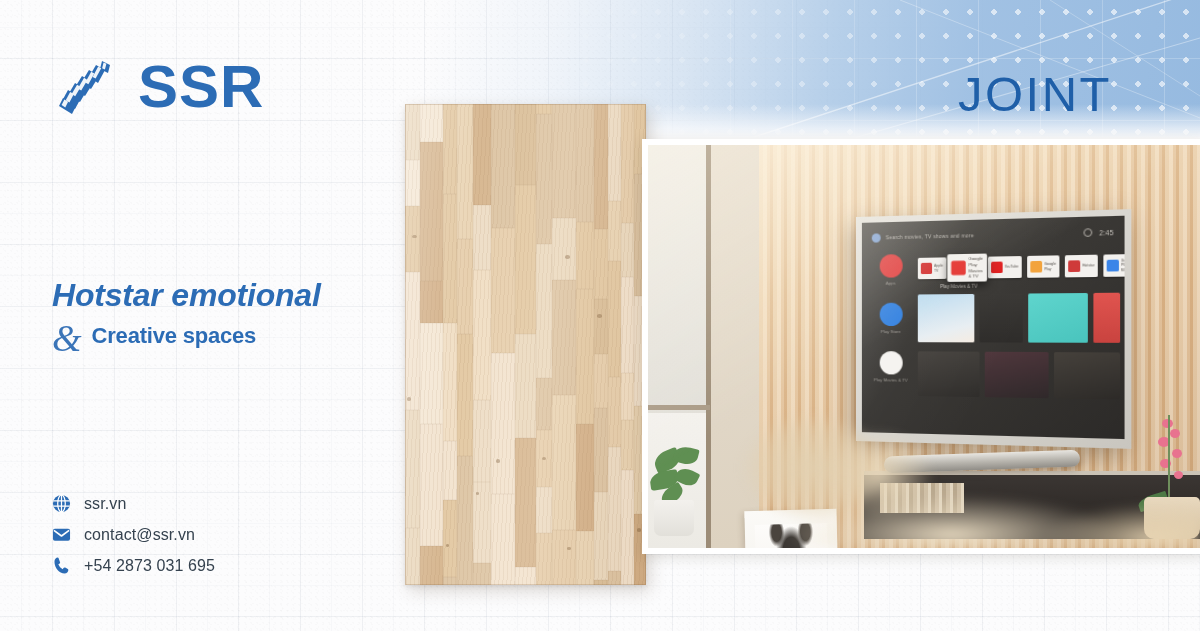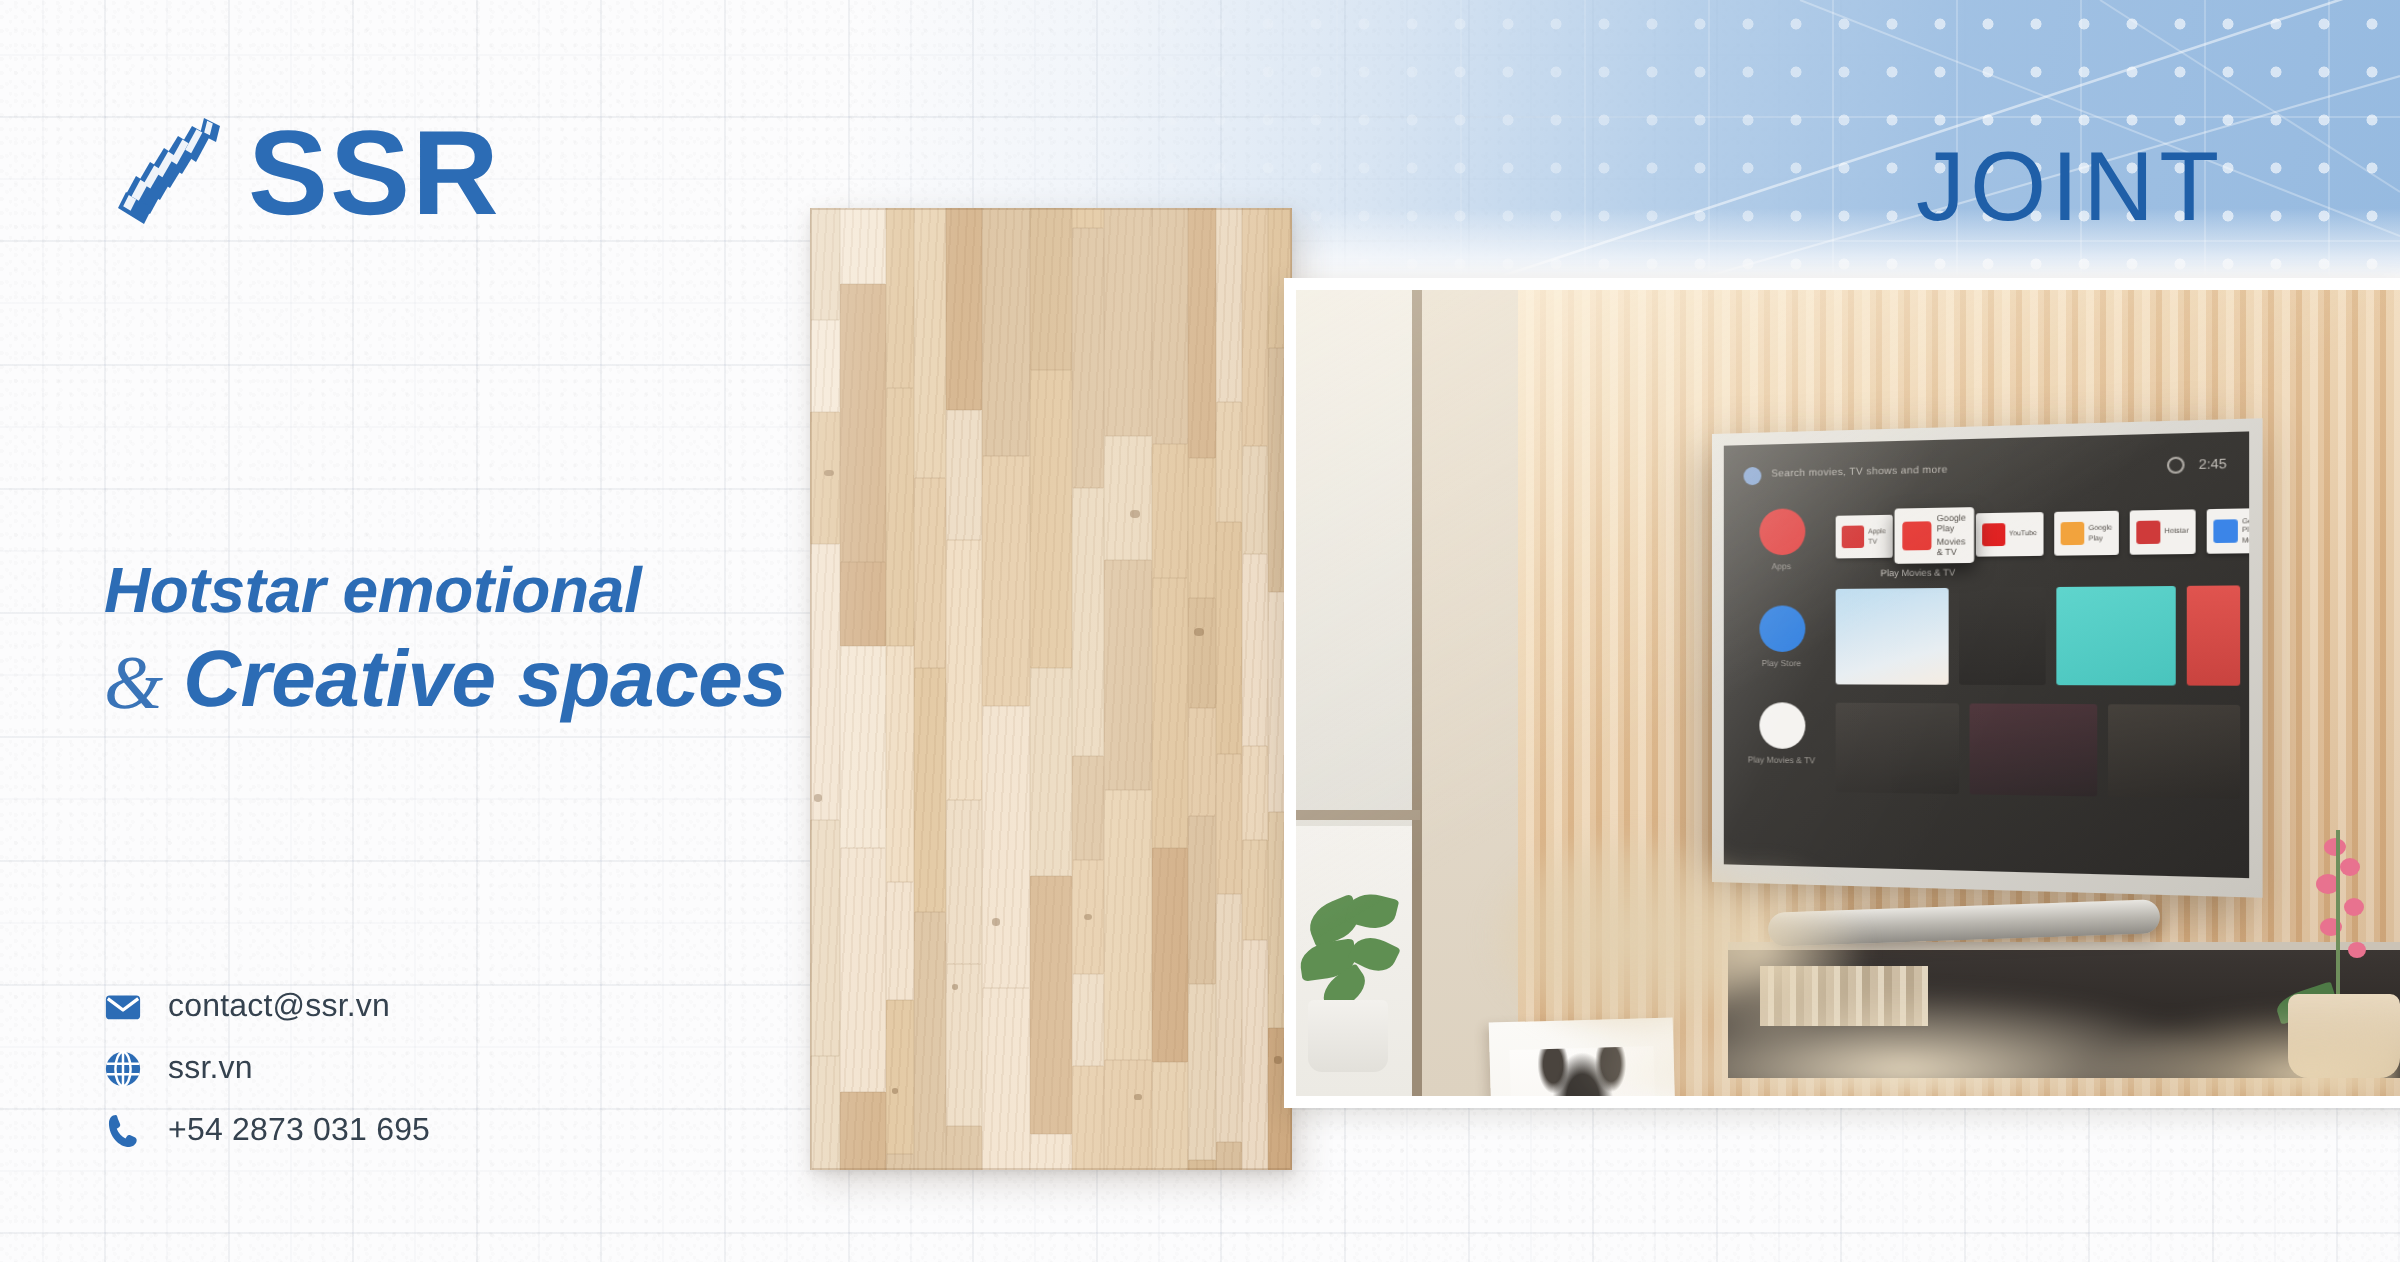--- a/index.html
+++ b/index.html
@@ -79,21 +79,21 @@
             mask-image:linear-gradient(95deg, rgba(0,0,0,0) 15%, rgba(0,0,0,1) 65%);
   }
   .header-fade-bottom {
     position:absolute; left:430px; top:104px; width:770px; height:44px;
     background:linear-gradient(to bottom, rgba(252,252,253,0), rgba(252,252,253,1) 78%);
   }
 
   
   .logo-wrap {
     position:absolute; left:58px; top:57px;
-    display:flex; align-items:flex-start; 
+    display:flex; align-items:center; gap:14px;
   }
   .logo-mark { width:66px; height:56px; flex:0 0 auto; }
   .logo-text {
     font-size:60px; font-weight:800; letter-spacing:1px;
     color:#2c6cb5; line-height:1; font-family:"Liberation Sans", sans-serif;
   }
 
   
   .title-block {
     position:absolute; right:72px; top:70px;
@@ -122,21 +122,21 @@
   .tagline-l2 {
     display:flex; align-items:center; gap:10px;
     margin-top:3px;
   }
   .tagline-amp {
     font-family:"Liberation Serif", serif;
     font-size:38px; font-weight:400; font-style:italic;
     color:#3a74b8; line-height:1; position:relative; top:2px;
   }
   .tagline-l2-text {
-    font-size:40px; font-weight:800; font-style:italic;
+    font-size:22px; font-weight:800; 
     letter-spacing:-.2px; line-height:1.15;
   }
 
   
   .contact {
     position:absolute; left:52px; top:494px;
     display:flex; flex-direction:column; gap:12px;
   }
   .contact-row { display:flex; align-items:center; gap:13px; }
   .contact-ico { width:19px; height:19px; flex:0 0 auto; color:#2c6cb5; display:block; }
@@ -418,32 +418,32 @@
     <div class="tagline-l1">Hotstar emotional</div>
     <div class="tagline-l2">
       <span class="tagline-amp">&amp;</span>
       <span class="tagline-l2-text">Creative spaces</span>
     </div>
   </div>
 
   <div class="contact">
     <div class="contact-row">
       <svg class="contact-ico" viewBox="0 0 20 20">
-        <rect x="1" y="4" width="18" height="12.5" rx="2" fill="#2c6cb5"></rect>
-        <path d="M2 5.6 L10 11.6 L18 5.6" fill="none" stroke="#ffffff" stroke-width="1.7" stroke-linejoin="round"></path>
-      </svg>
-      <span class="contact-txt">contact@ssr.vn</span>
-    </div>
-    <div class="contact-row">
-      <svg class="contact-ico" viewBox="0 0 20 20">
         <circle cx="10" cy="10" r="9" fill="#2c6cb5"></circle>
         <ellipse cx="10" cy="10" rx="4" ry="9" fill="none" stroke="#ffffff" stroke-width="1.3"></ellipse>
         <path d="M1.4 7.2 H18.6 M1.4 12.8 H18.6 M10 1 V19" stroke="#ffffff" stroke-width="1.3" fill="none"></path>
       </svg>
       <span class="contact-txt">ssr.vn</span>
+    </div>
+    <div class="contact-row">
+      <svg class="contact-ico" viewBox="0 0 20 20">
+        <rect x="1" y="4" width="18" height="12.5" rx="2" fill="#2c6cb5"></rect>
+        <path d="M2 5.6 L10 11.6 L18 5.6" fill="none" stroke="#ffffff" stroke-width="1.7" stroke-linejoin="round"></path>
+      </svg>
+      <span class="contact-txt">contact@ssr.vn</span>
     </div>
     <div class="contact-row">
       <svg class="contact-ico" viewBox="0 0 20 20">
         <path d="M6.2 1.6 C4.1 1.6 2.6 3.4 2.6 6 c0 6.6 5.2 12.4 10.6 12.4 2.3 0 4-1.6 4-3.6 0-.7-.4-1.2-1-1.5 l-2.3-1.1 c-.7-.3-1.4-.1-1.8.5 l-.8 1.2 c-2-.9-3.8-2.9-4.6-5.1 l1.2-.8 c.6-.4.8-1.1.5-1.8 L7.3 3.5 C7 2.4 6.8 1.6 6.2 1.6 Z" fill="#2c6cb5"></path>
       </svg>
       <span class="contact-txt">+54 2873 031 695</span>
     </div>
   </div>
 
   <div class="board">

